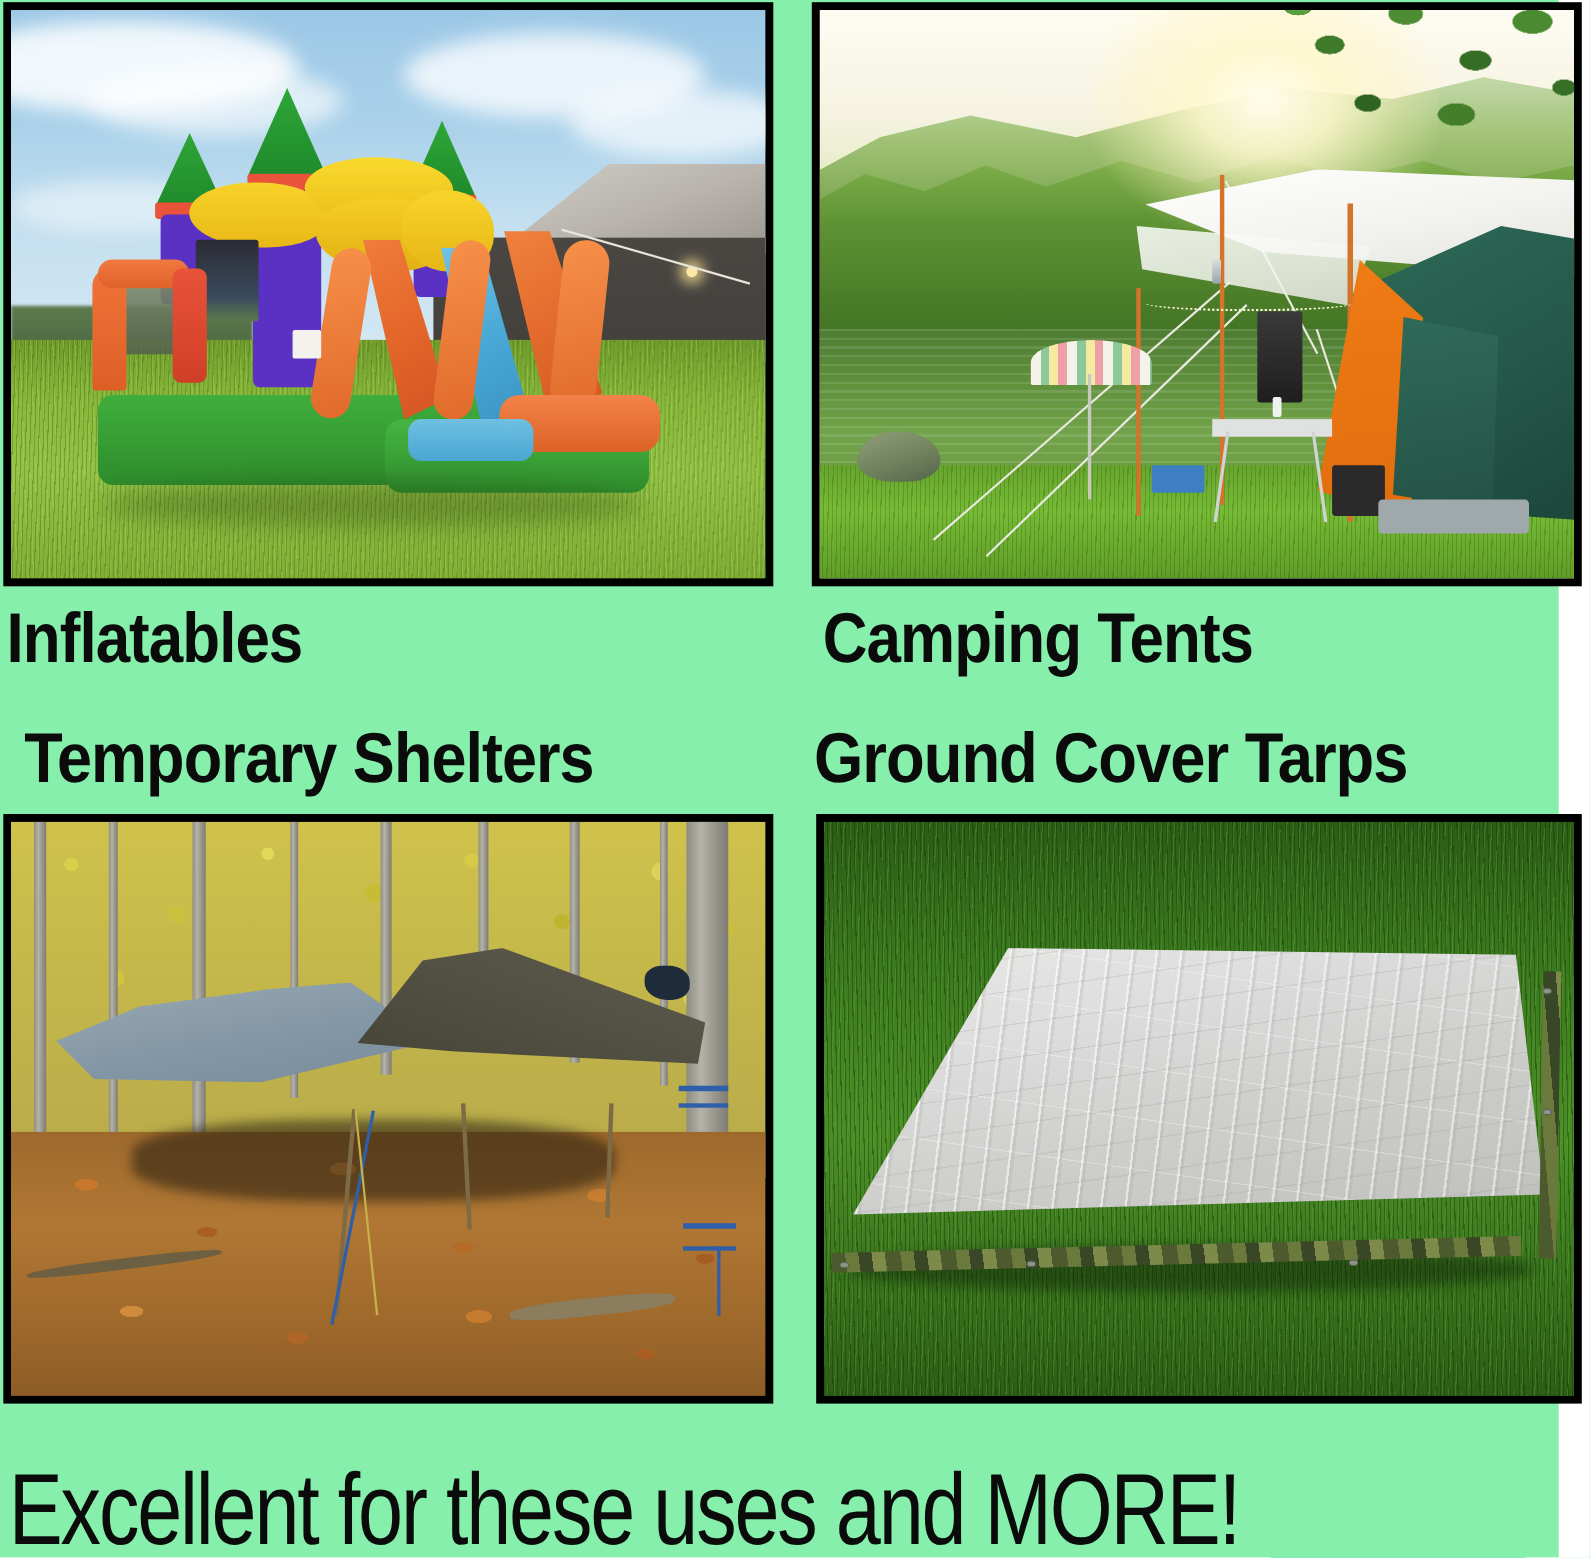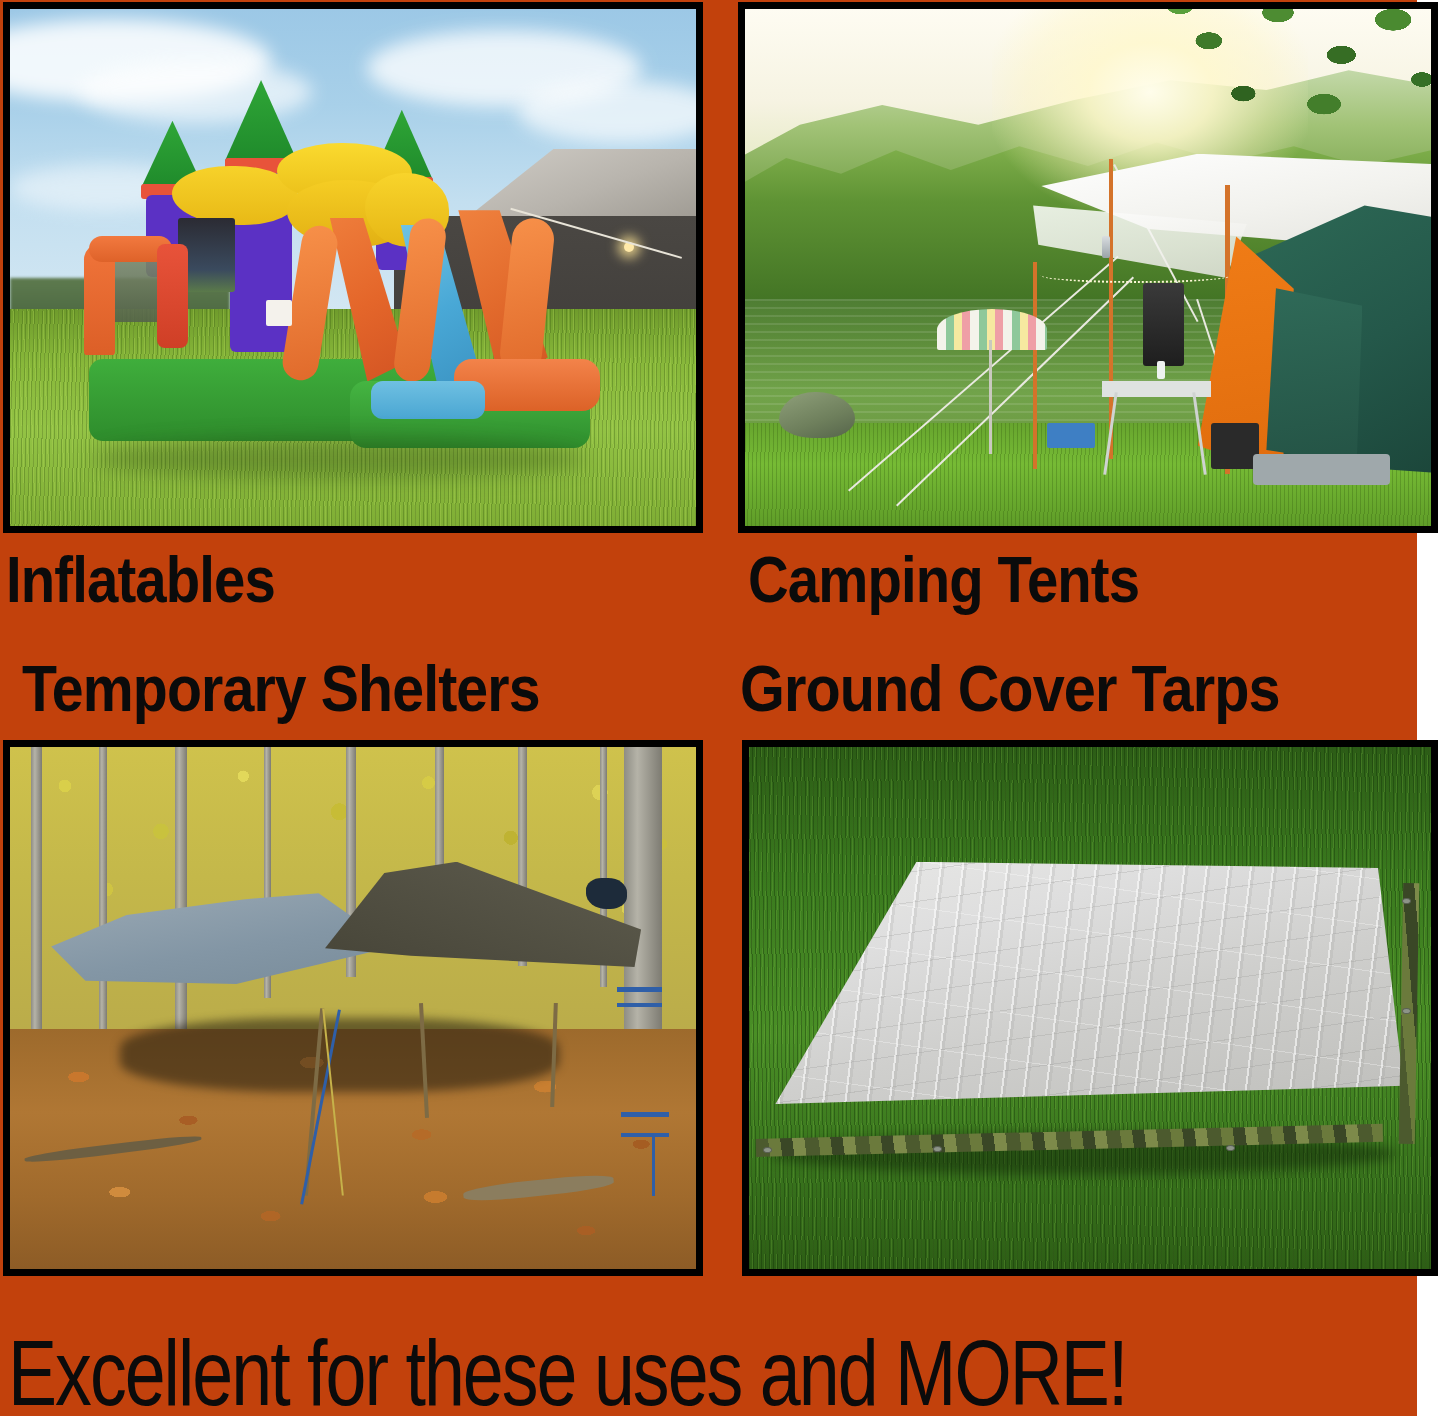--- a/index.html
+++ b/index.html
@@ -2,21 +2,21 @@
 <html><head>
 <meta charset="utf-8">
 <style>
   * { box-sizing: border-box; margin: 0; padding: 0; }
   html, body {
     width: 1445px; height: 1416px;
     background: #ffffff;
     font-family: "Liberation Sans", sans-serif;
     overflow: hidden;
   }
-  .page { position: relative; width: 1417px; height: 1416px; background: #c2410c; }
+  .page { position: relative; width: 1417px; height: 1416px; background: #86efac; }
 
   
   .frame {
     position: absolute;
     background: #000;
     padding: 7px;
     overflow: hidden;
   }
   .photo {
     position: relative;

